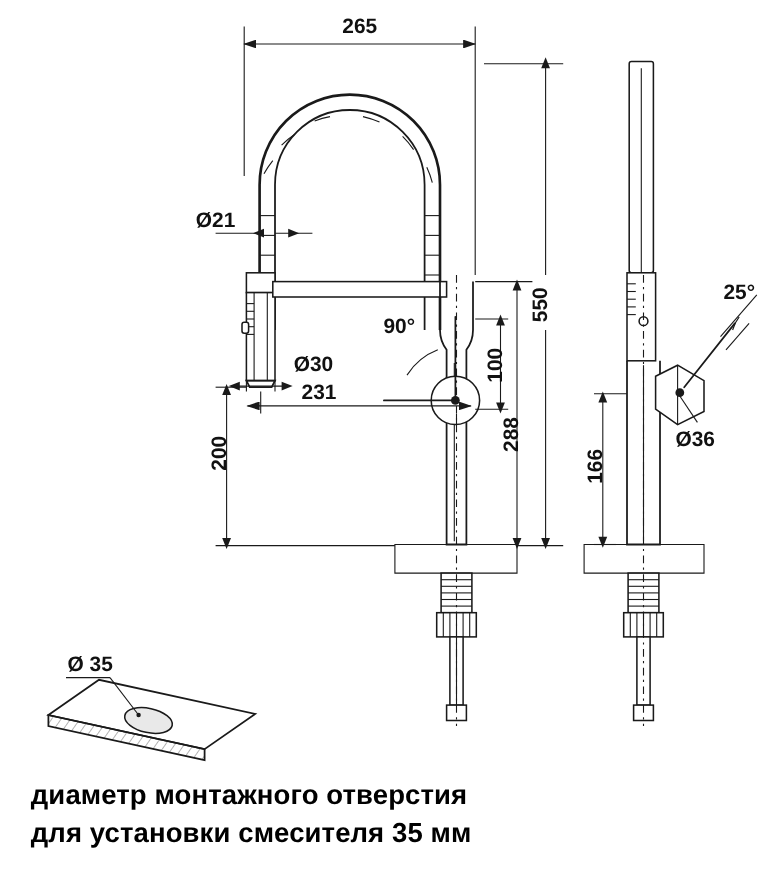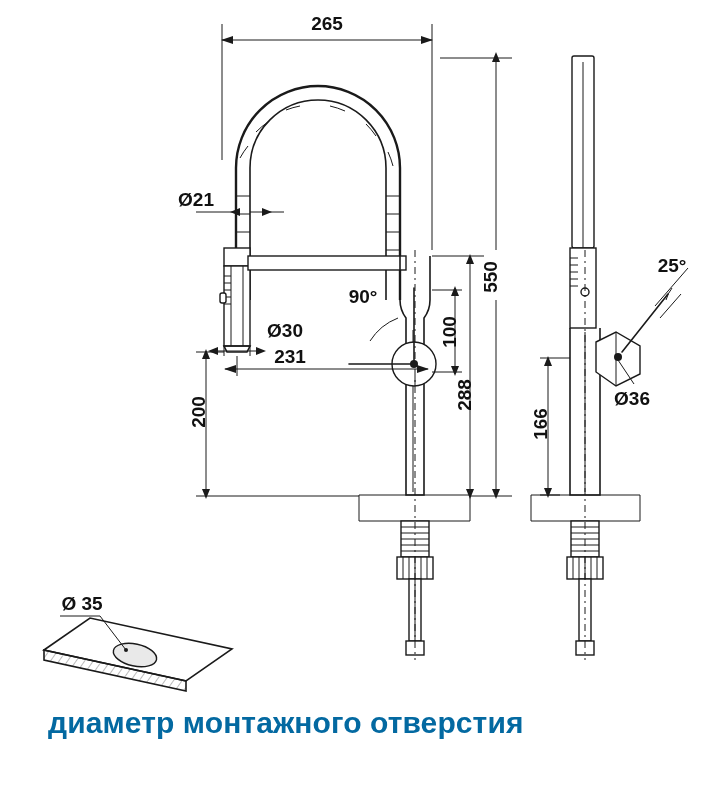--- a/index.html
+++ b/index.html
@@ -22,25 +22,24 @@
   #drawing {
     position: absolute;
     left: 0;
     top: 0;
   }
   .caption {
     position: absolute;
     left: 28px;
     top: 706px;
     width: 640px;
-    font-size: 30px;
+    font-size: 25px;
     line-height: 34px;
-    color: #0369a1;
+    color: #000000;
     letter-spacing: 0.1px;
-    margin-left: 20px;
   }
   .caption div {
     white-space: nowrap;
   }
   svg text {
     font-family: "Liberation Sans", sans-serif;
     fill: #111;
   }
   .dim-t {
     font-size: 19px;
@@ -305,15 +304,16 @@
 
       <line class="ln thin" x1="126" y1="650" x2="100" y2="616"></line>
       <circle cx="126" cy="650" r="2" fill="#1a1a1a"></circle>
       <line class="ln thin" x1="100" y1="616" x2="60" y2="616"></line>
       <text class="dim-t" x="82" y="610" text-anchor="middle">Ø 35</text>
     </g>
   </svg>
 
   <div class="caption">
     <div>диаметр монтажного отверстия</div>
+    <div>для установки смесителя 35 мм</div>
   </div>
 
 </div>
 
 </body></html>

